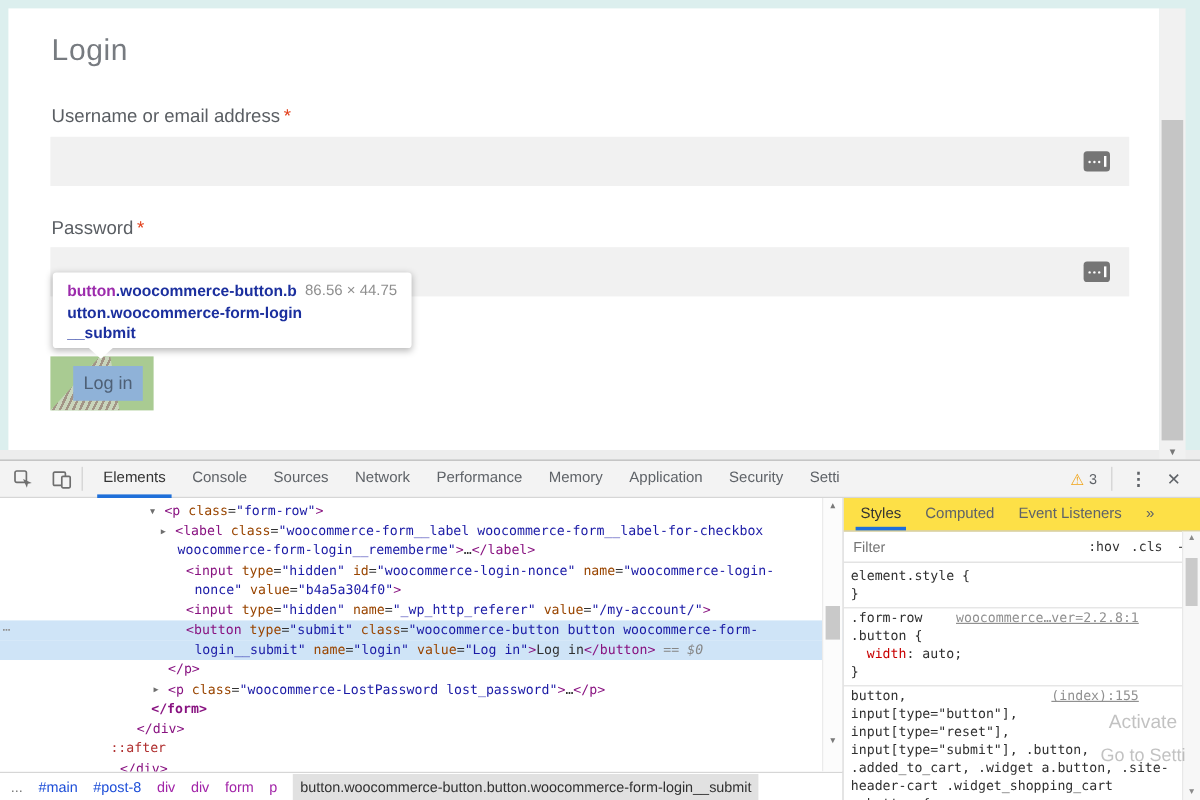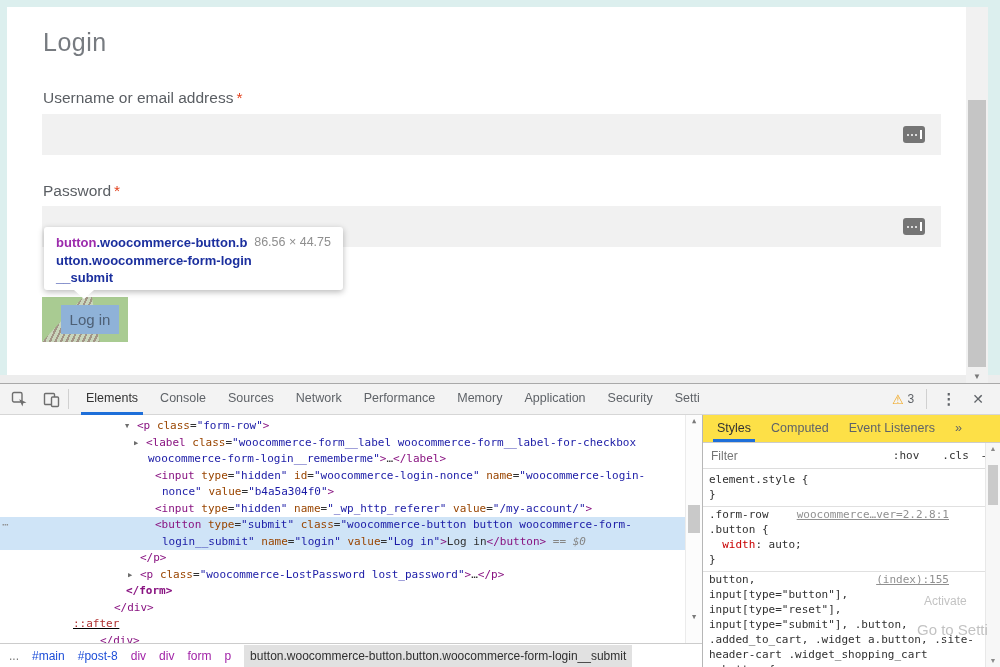--- a/index.html
+++ b/index.html
@@ -89,37 +89,37 @@
   .crumb.gray { color:#777; }
   .crumb.selected { background:#e1e1e1; padding:4px 6px; margin-right:0; color:#303030; }
 
   .dt-right { flex:1; position:relative; overflow:hidden; background:#fff; }
   .sidebar-tabs { height:28px; background:#fde047; border-bottom:1px solid #ccc; display:flex; padding-left:4px; }
   .sb-tab { padding:0 10px; line-height:26px; font-size:12.5px; color:#5f6368; position:relative; }
   .sb-tab.active { color:#333; }
   .sb-tab.active::after { content:""; position:absolute; left:6px; right:6px; bottom:0; height:3px; background:#1e6fd9; }
   .filter-row { height:26px; border-bottom:1px solid #ddd; display:flex; align-items:center; padding:0 10px 0 8px; }
   .filter-ph { flex:1; font-size:12px; color:#a8a8a8; border:none; outline:none; background:transparent; font-family:"Liberation Sans",sans-serif; }
-  .pseudo-btn { font-family:"DejaVu Sans Mono", monospace; font-size:11px; color:#333; margin-left:23px; }
+  .pseudo-btn { font-family:"DejaVu Sans Mono", monospace; font-size:11px; color:#333; margin-left:9px; }
   .plus-btn { font-size:14px; color:#555; margin-left:13px; }
 
   .styles-content { font-family:"DejaVu Sans Mono", monospace; font-size:11px; line-height:15px;
                     padding-top:3px; width:286px; }
   .style-section { padding:0 0 4px 6px; border-bottom:1px solid #e0e0e0; }
   .style-line { position:relative; white-space:pre; padding-right:40px; color:#303030; }
   .src-link { position:absolute; right:40px; top:0; color:#909090; text-decoration:underline; }
 
   .sb-scrollbar { position:absolute; right:0; top:28px; bottom:0; width:15px; background:#f7f7f7; border-left:1px solid #e8e8e8; }
   .sb-scrollbar .up { position:absolute; top:2px; left:0; width:14px; text-align:center; font-size:7px; color:#8a8a8a; }
   .sb-thumb { position:absolute; left:2px; top:22px; width:10px; height:40px; background:#cacaca; }
   .sb-scrollbar .down { position:absolute; bottom:3px; left:0; width:14px; text-align:center; font-size:7px; color:#8a8a8a; }
 
   
   .wm { position:absolute; color:#9d9d9d; opacity:.62; z-index:30; pointer-events:none; }
-  .wm1 { left:924px; top:594px; font-size:12px; }
+  .wm1 { left:924px; top:594px; font-size:16px; }
   .wm2 { left:917px; top:621px; font-size:15px; }
 </style>
 </head>
 <body>
 
 <div id="root">
 
   <div class="page">
     <div class="card"></div>
     <div class="page-title">Login</div>
@@ -210,21 +210,21 @@
               <div class="code-line" style="padding-left: 148px;"><span class="sx-val">woocommerce-form-login__rememberme"</span><span class="sx-tag">&gt;</span><span class="sx-plain">…</span><span class="sx-tag">&lt;/label&gt;</span></div>
               <div class="code-line" style="padding-left: 155px;"><span class="sx-tag">&lt;input </span><span class="sx-attr">type</span><span class="sx-plain">=</span><span class="sx-val">"hidden"</span><span class="sx-plain"> </span><span class="sx-attr">id</span><span class="sx-plain">=</span><span class="sx-val">"woocommerce-login-nonce"</span><span class="sx-plain"> </span><span class="sx-attr">name</span><span class="sx-plain">=</span><span class="sx-val">"woocommerce-login-</span></div>
               <div class="code-line" style="padding-left: 162px;"><span class="sx-val">nonce"</span><span class="sx-plain"> </span><span class="sx-attr">value</span><span class="sx-plain">=</span><span class="sx-val">"b4a5a304f0"</span><span class="sx-tag">&gt;</span></div>
               <div class="code-line" style="padding-left: 155px;"><span class="sx-tag">&lt;input </span><span class="sx-attr">type</span><span class="sx-plain">=</span><span class="sx-val">"hidden"</span><span class="sx-plain"> </span><span class="sx-attr">name</span><span class="sx-plain">=</span><span class="sx-val">"_wp_http_referer"</span><span class="sx-plain"> </span><span class="sx-attr">value</span><span class="sx-plain">=</span><span class="sx-val">"/my-account/"</span><span class="sx-tag">&gt;</span></div>
               <div class="code-line hl" style="padding-left: 155px;"><span class="line-dots">⋯</span><span class="sx-tag">&lt;button </span><span class="sx-attr">type</span><span class="sx-plain">=</span><span class="sx-val">"submit"</span><span class="sx-plain"> </span><span class="sx-attr">class</span><span class="sx-plain">=</span><span class="sx-val">"woocommerce-button button woocommerce-form-</span></div>
               <div class="code-line hl" style="padding-left: 162px;"><span class="sx-val">login__submit"</span><span class="sx-plain"> </span><span class="sx-attr">name</span><span class="sx-plain">=</span><span class="sx-val">"login"</span><span class="sx-plain"> </span><span class="sx-attr">value</span><span class="sx-plain">=</span><span class="sx-val">"Log in"</span><span class="sx-tag">&gt;</span><span class="sx-plain">Log in</span><span class="sx-tag">&lt;/button&gt;</span><span class="sx-gray"> == </span><span class="sx-gray sx-it">$0</span></div>
               <div class="code-line" style="padding-left: 140px;"><span class="sx-tag">&lt;/p&gt;</span></div>
               <div class="code-line" style="padding-left: 140px;"><span class="disclosure">▶</span><span class="sx-tag">&lt;p </span><span class="sx-attr">class</span><span class="sx-plain">=</span><span class="sx-val">"woocommerce-LostPassword lost_password"</span><span class="sx-tag">&gt;</span><span class="sx-plain">…</span><span class="sx-tag">&lt;/p&gt;</span></div>
               <div class="code-line" style="padding-left: 126px; font-weight: bold;"><span class="sx-tag">&lt;/form&gt;</span></div>
               <div class="code-line" style="padding-left: 114px;"><span class="sx-tag">&lt;/div&gt;</span></div>
-              <div class="code-line" style="padding-left: 73px; text-decoration: underline;"><span class="sx-pseudo">::after</span></div>
+              <div class="code-line" style="padding-left: 92px;"><span class="sx-pseudo">::after</span></div>
               <div class="code-line" style="padding-left: 100px;"><span class="sx-tag">&lt;/div&gt;</span></div>
             </div>
           <div class="el-scrollbar">
             <div class="up">▲</div>
             <div class="el-thumb"></div>
             <div class="down">▼</div>
           </div>
         </div>
         <div class="crumbs">
             <span class="crumb gray">...</span>

